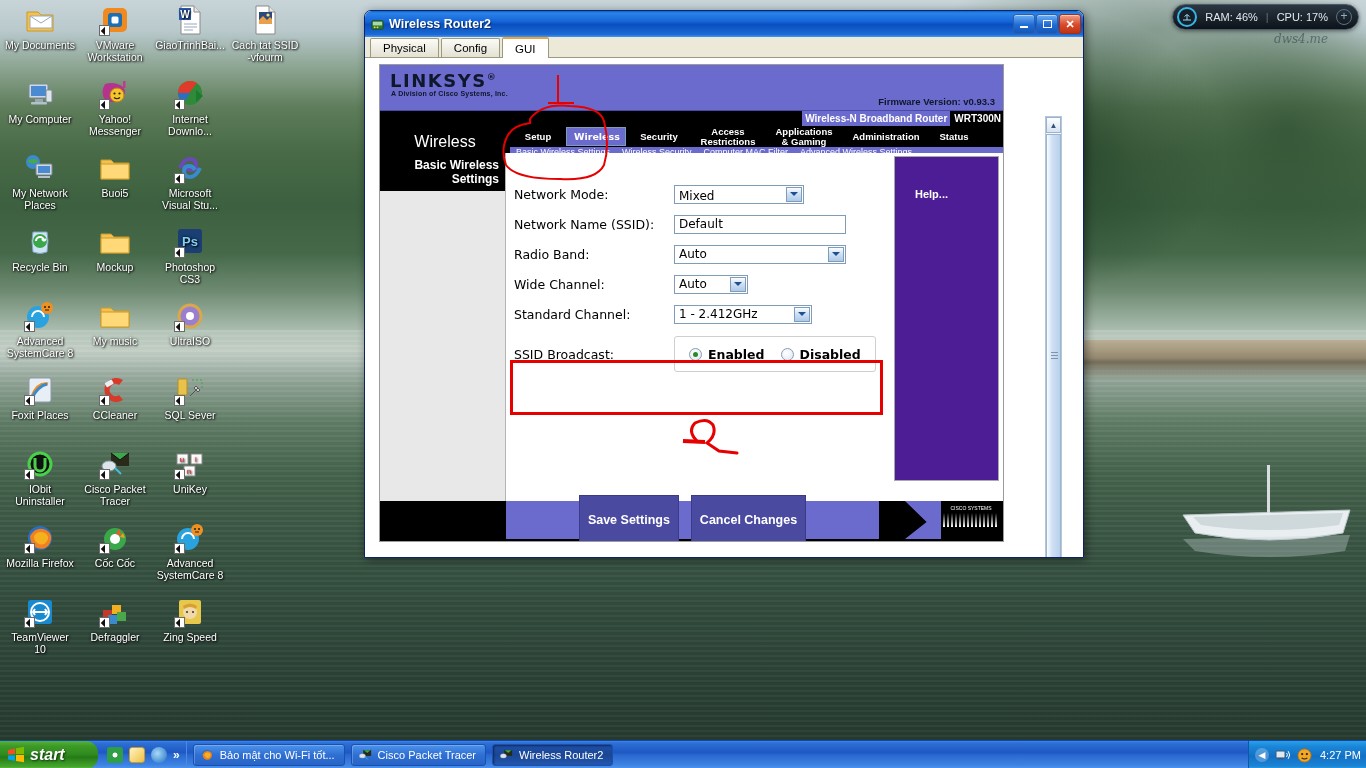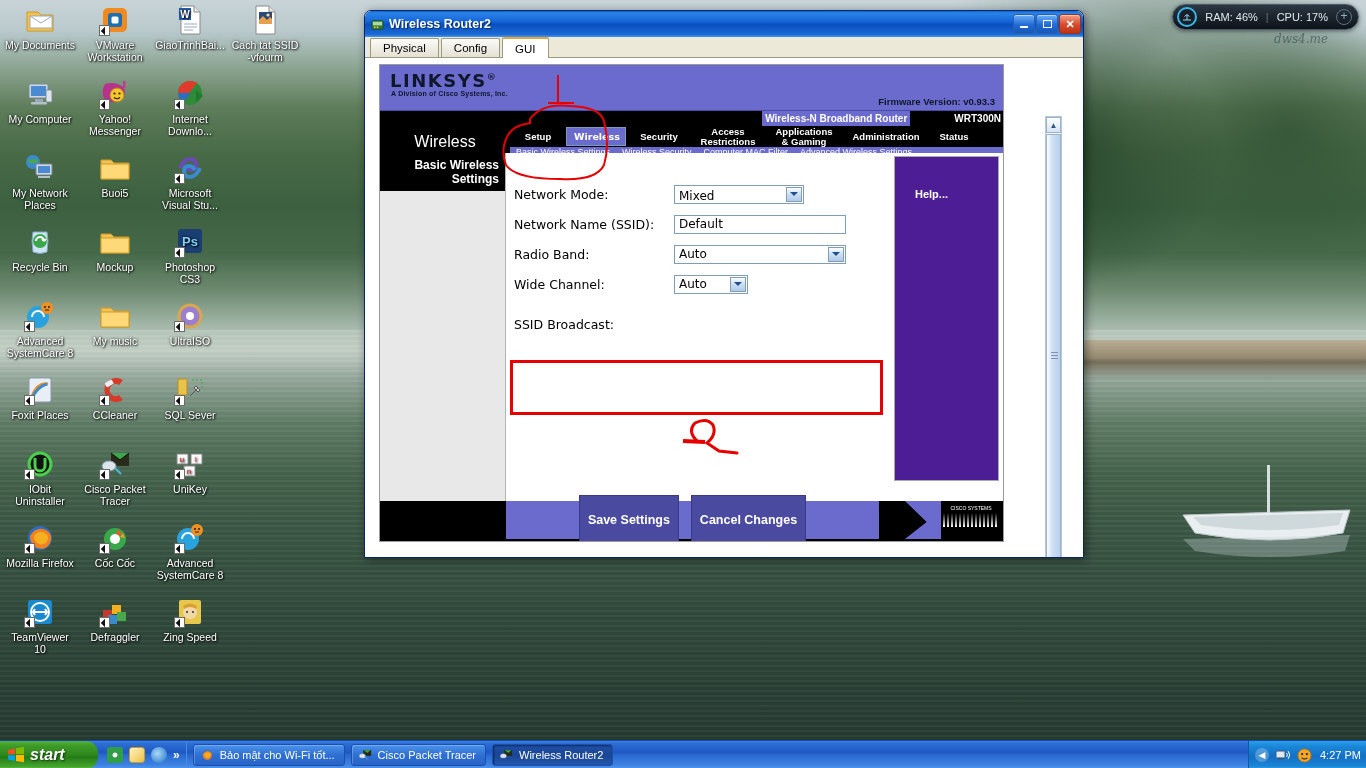--- a/index.html
+++ b/index.html
@@ -728,21 +728,21 @@
           <div id="lk-logo">
             <span>LINKSYS</span><sup>®</sup>
           </div>
           <div id="lk-sub">A Division of Cisco Systems, Inc.</div>
           <div id="lk-fw">Firmware Version: v0.93.3</div>
         </div>
 
         <div id="lk-navband">
           <div id="lk-model">
             <span class="rt">Wireless-N Broadband Router</span>
-            <span style="padding:0 2px 0 4px;margin-left:40px;">WRT300N</span>
+            <span style="padding:0 2px 0 4px;">WRT300N</span>
           </div>
           <div id="lk-section">Wireless</div>
           <div id="lk-subnav-pad"></div>
           <div id="lk-tabs">
               <div class="t" style="width: 56px;">Setup</div>
               <div class="t sel" style="width: 60px;">Wireless</div>
               <div class="t" style="width: 66px;">Security</div>
               <div class="t" style="width: 72px;">Access Restrictions</div>
               <div class="t" style="width: 80px;">Applications &amp; Gaming</div>
               <div class="t" style="width: 84px;">Administration</div>
@@ -783,24 +783,41 @@
                     <span class="arrowbox"></span>
                   </div>
                 </div>
                 <div class="frow">
                   <div class="flabel">Wide Channel:</div>
                   <div class="sel" style="width: 74px;">
                     <span>Auto</span>
                     <span class="arrowbox"></span>
                   </div>
                 </div>
+                <div class="frow">
+                  <div class="flabel">Standard Channel:</div>
+                  <div class="sel" style="width: 138px;">
+                    <span>1 - 2.412GHz</span>
+                    <span class="arrowbox"></span>
+                  </div>
+                </div>
               </div>
 
             <div id="ssid-row">
               <div class="flabel">SSID Broadcast:</div>
+              <div id="ssid-group">
+                <div class="radio">
+                  <span class="rdot on"></span>
+                  <span>Enabled</span>
+                </div>
+                <div class="radio">
+                  <span class="rdot"></span>
+                  <span>Disabled</span>
+                </div>
+              </div>
             </div>
           </div>
 
           <div id="lk-right">
             <div id="lk-help">
               <span>Help...</span>
             </div>
           </div>
         </div>
 

